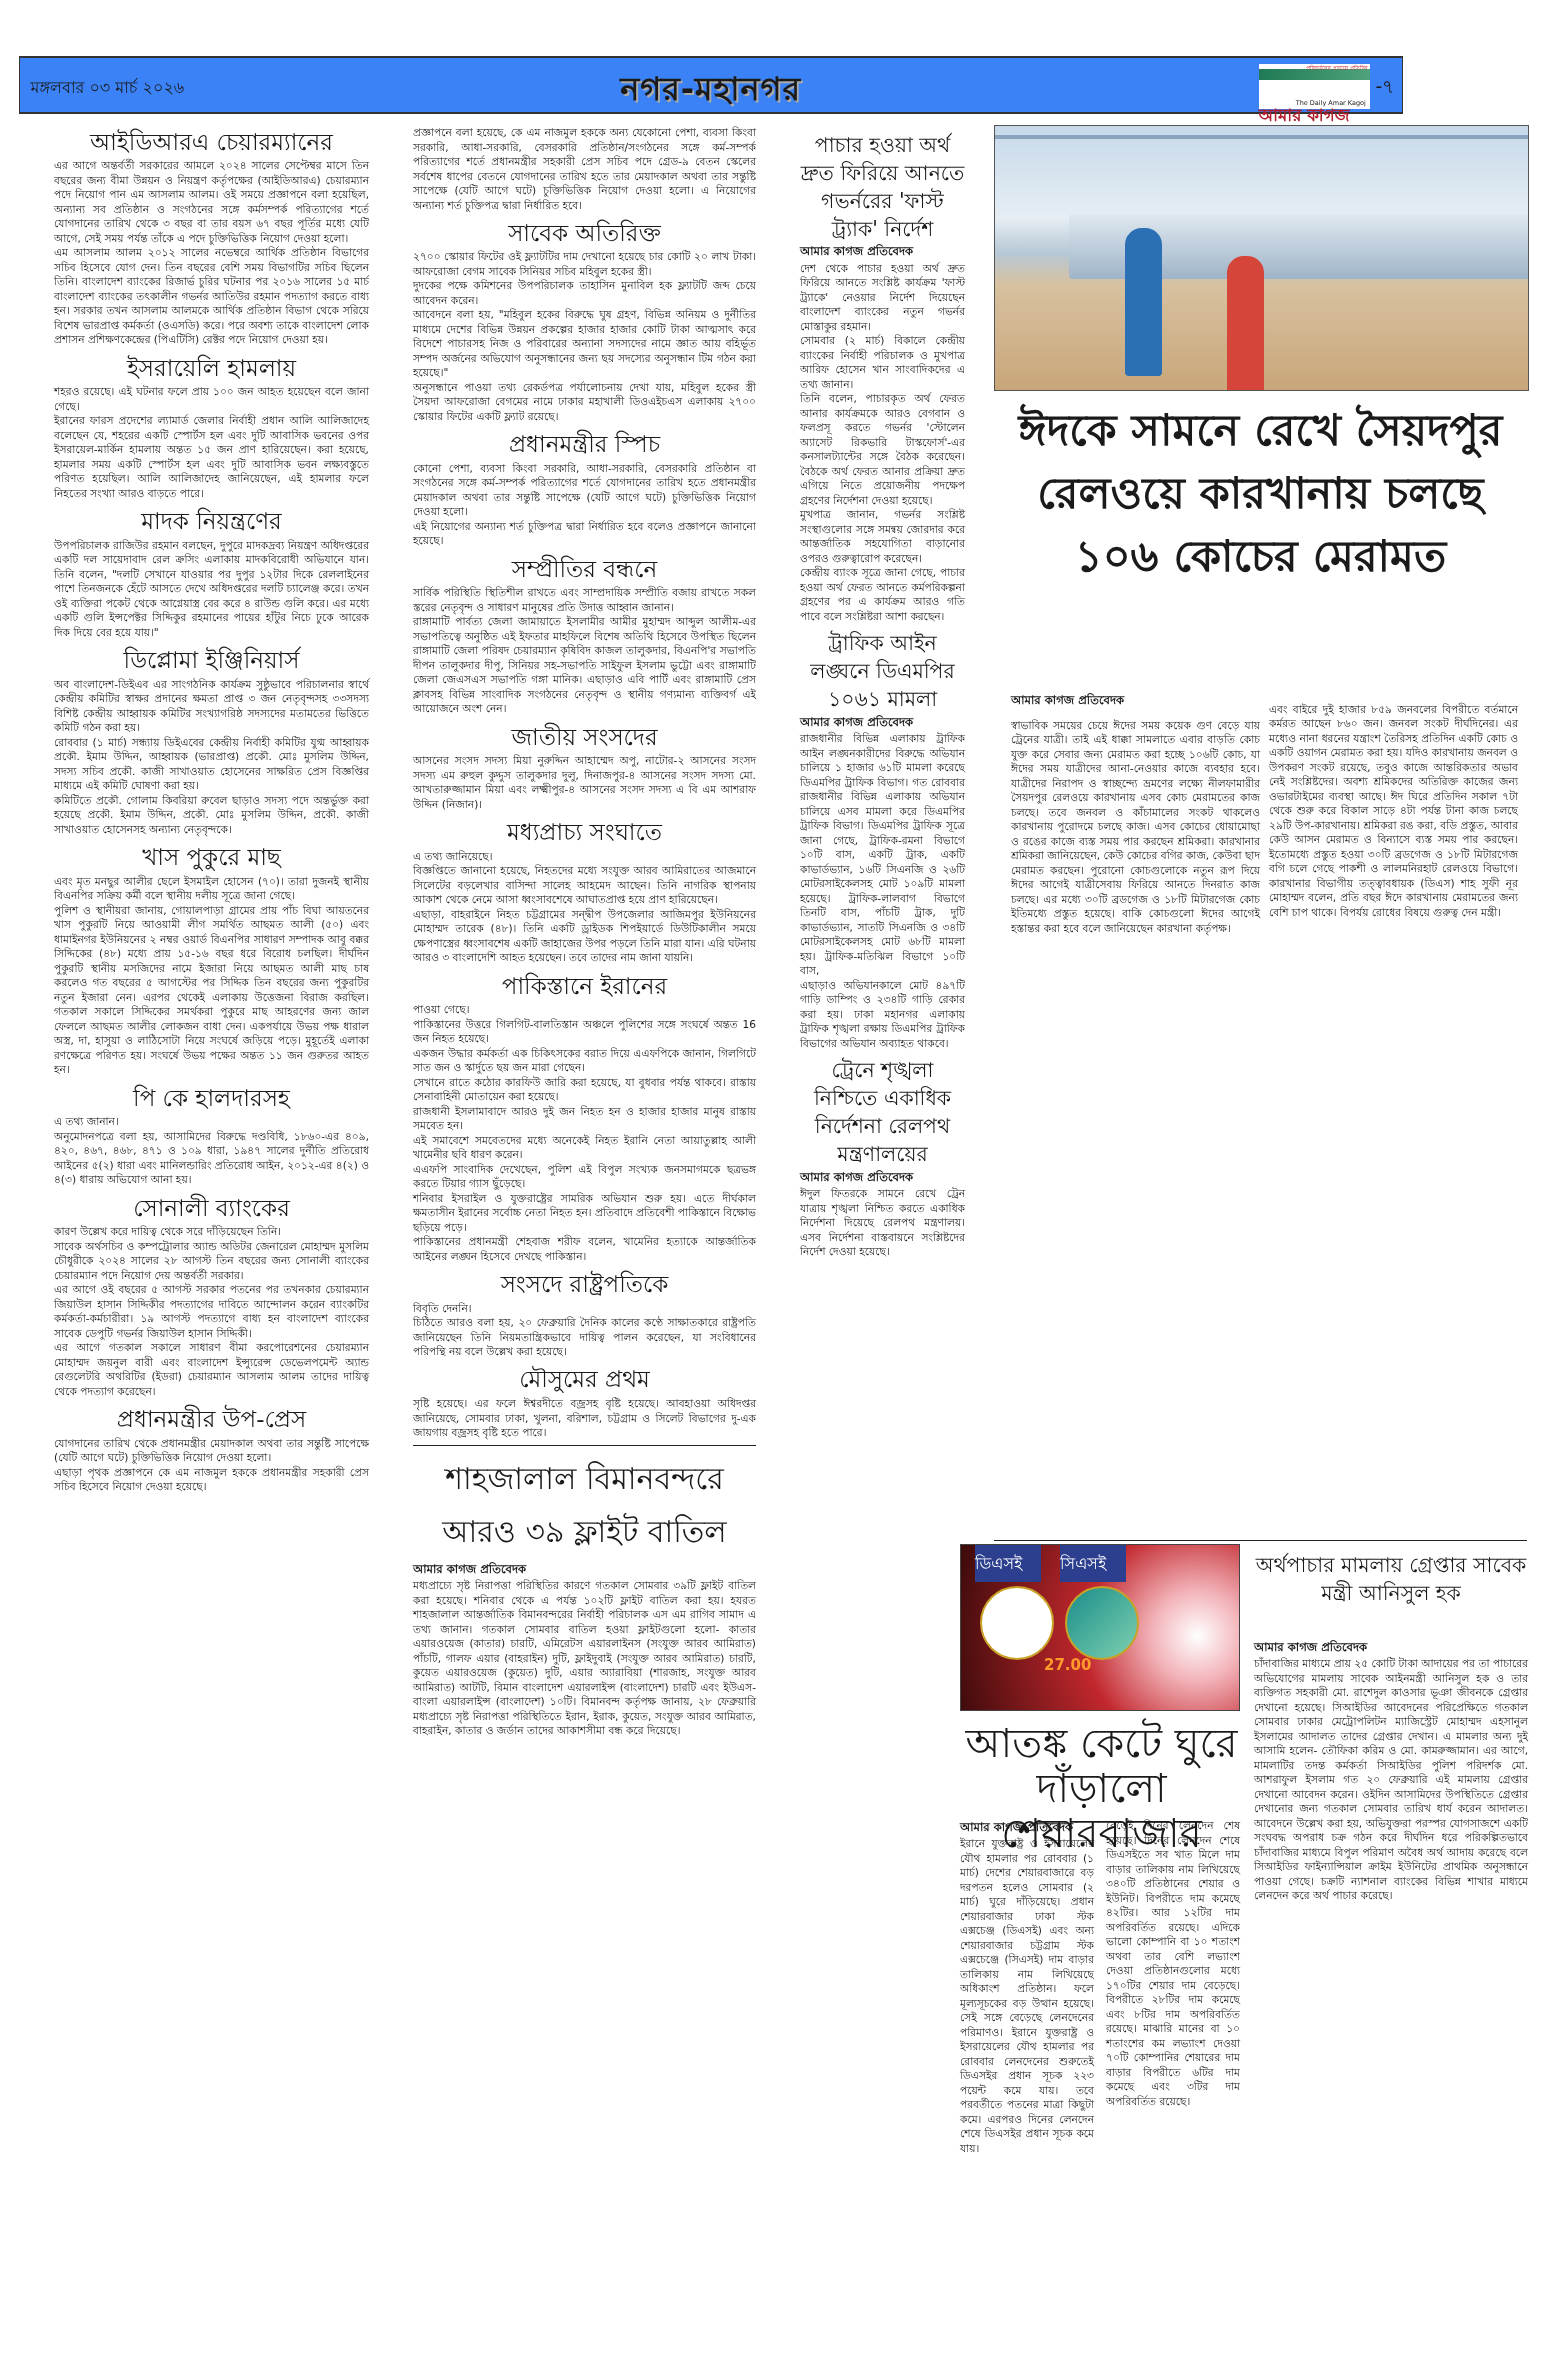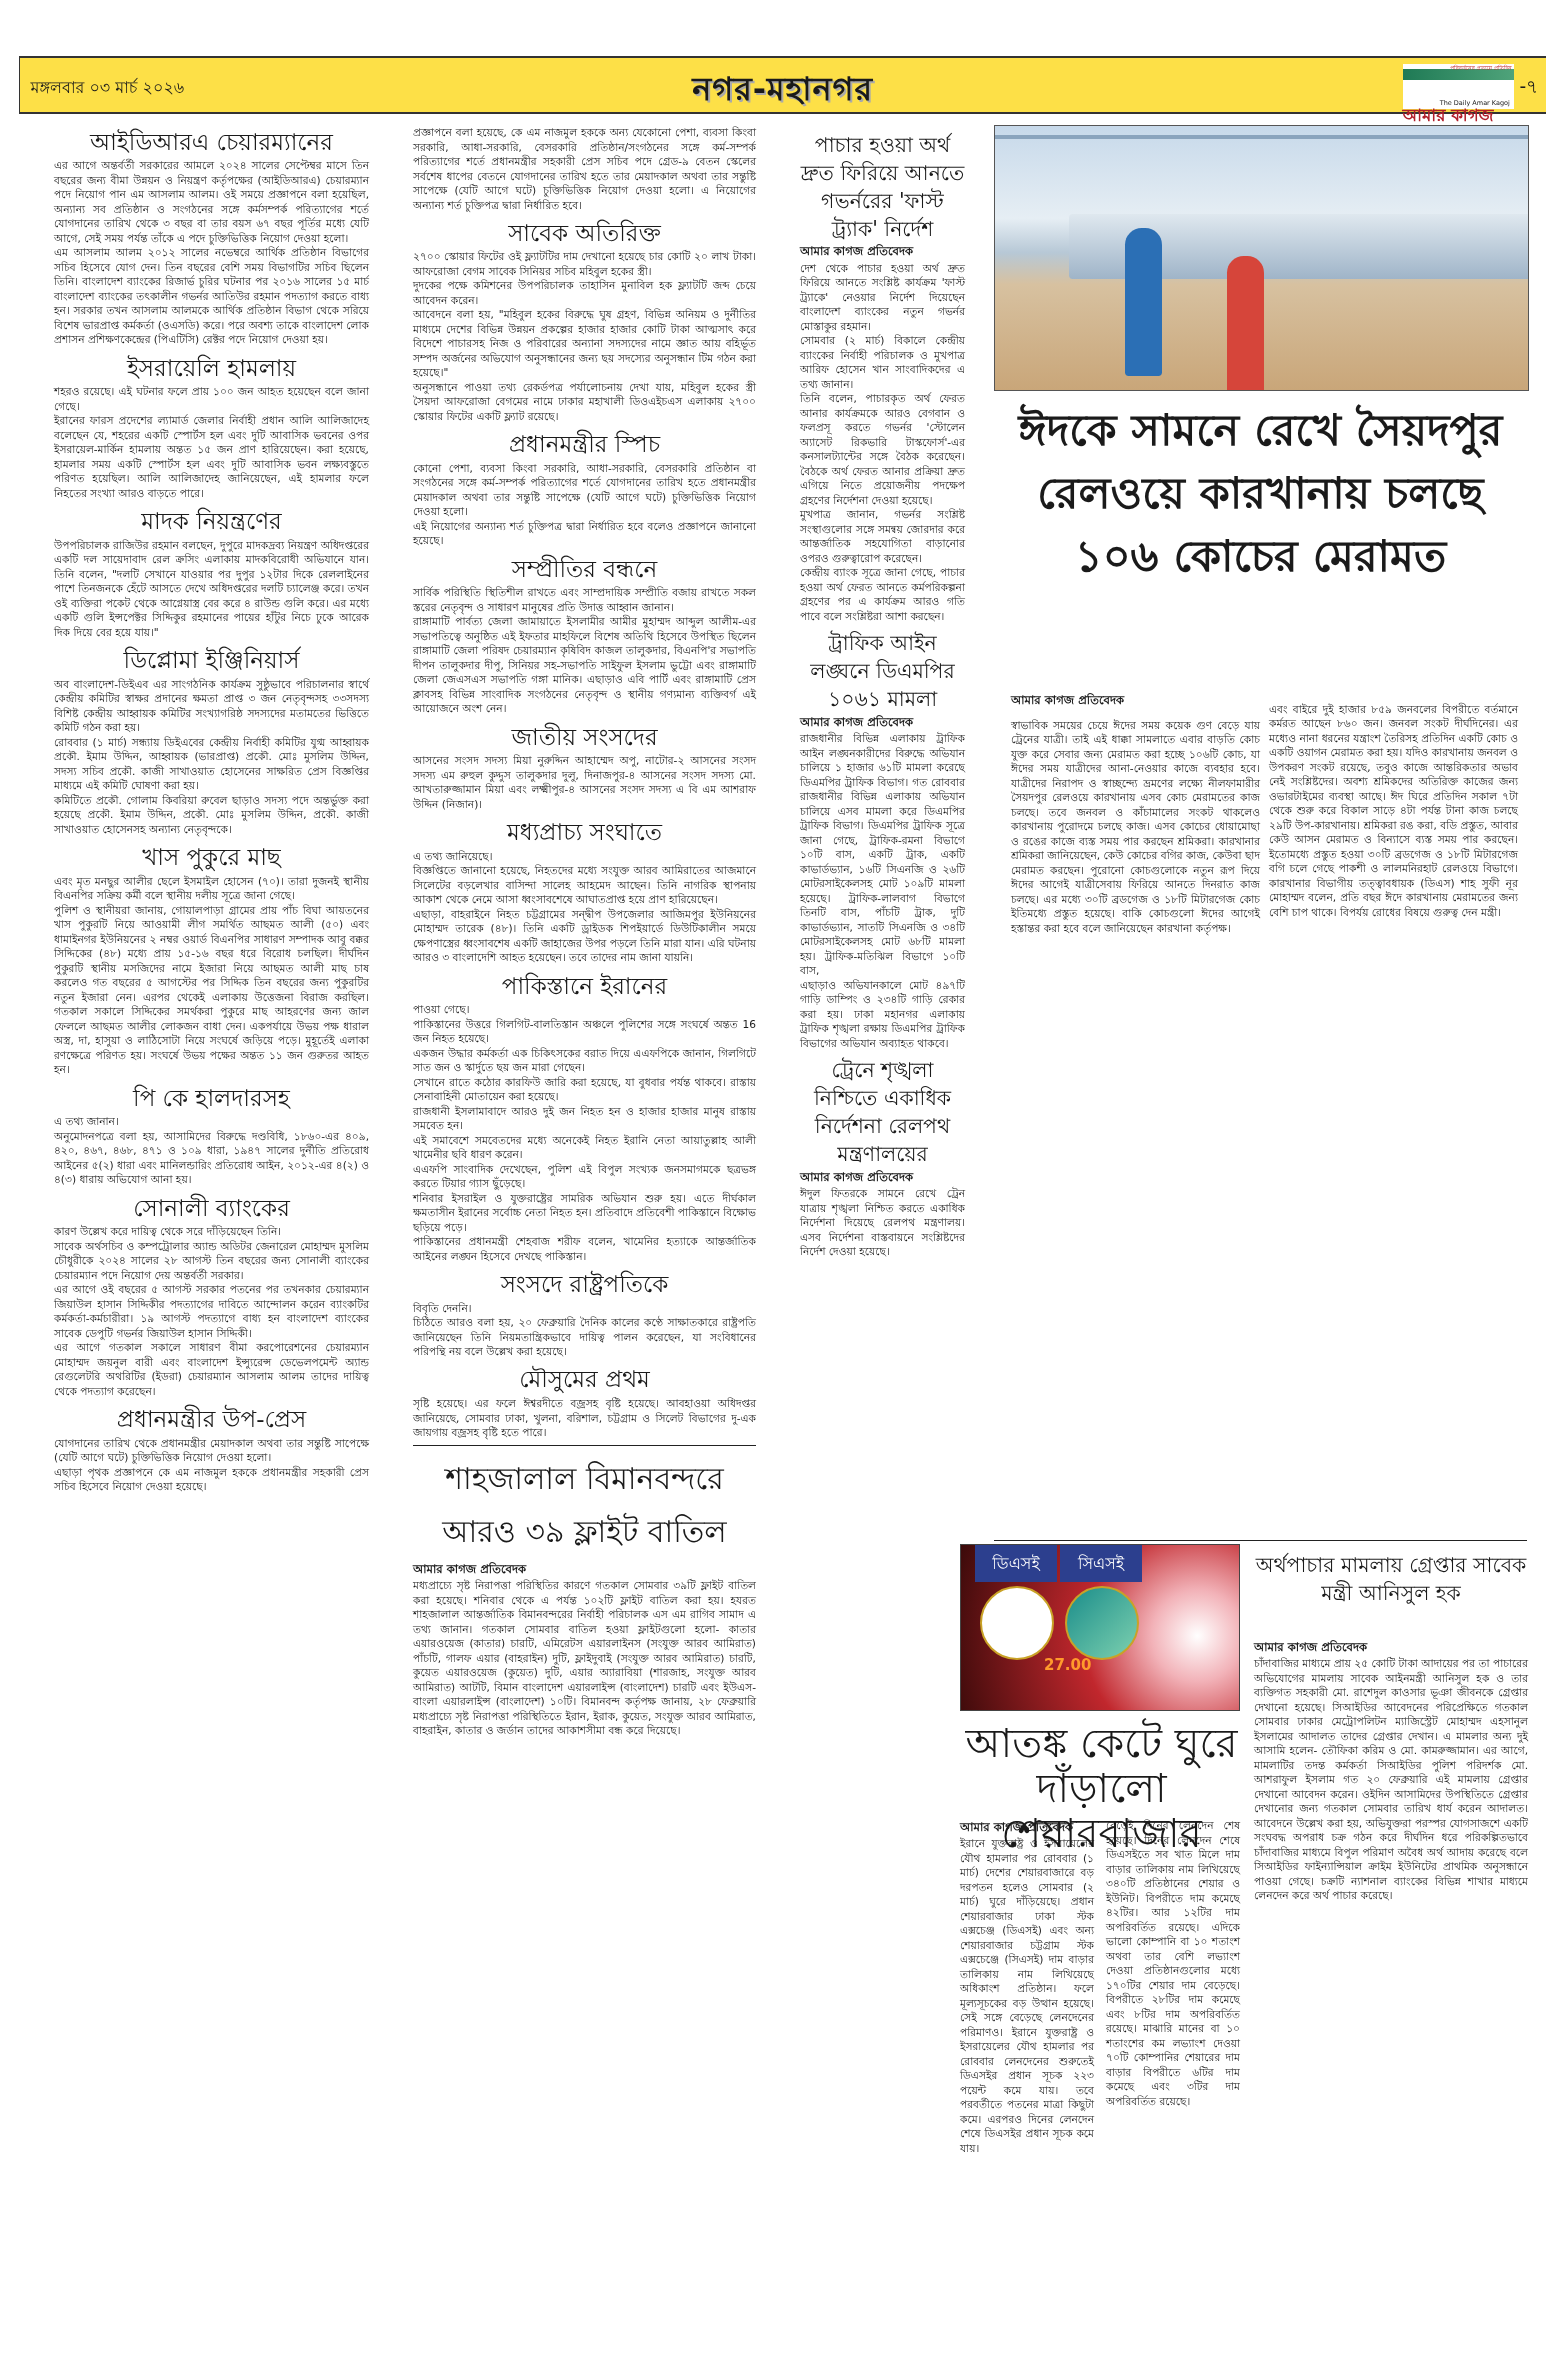--- a/index.html
+++ b/index.html
@@ -1,19 +1,19 @@
 <!DOCTYPE html>
 <html style="font-size:15px"><head>
 <meta charset="utf-8">
 <style>
   html, body { margin:0; padding:0; background:#ffffff; }
   body { width:1546px; height:2375px; position:relative; overflow:hidden;
          font-family:"DejaVu Sans", sans-serif; color:#1a1a1a; }
-  .masthead { position:absolute; left:18.6px; top:56px; width:1528px; height:58px;
-              background:#fde047; border-top:2.8px solid #333; border-bottom:2.8px solid #333;
+  .masthead { position:absolute; left:18.6px; top:56px; width:1384px; height:58px;
+              background:#3b82f6; border-top:2.8px solid #333; border-bottom:2.8px solid #333;
               border-left:0.9px solid #333; border-right:0.9px solid #333; box-sizing:border-box; }
   .mh-date { position:absolute; left:11px; top:16.7px; font-size:16px; }
   .mh-section { position:absolute; left:0; right:0; top:5.6px; text-align:center; font-size:32px;
                 font-weight:bold; text-shadow:1.9px 1.9px 0 #aaa; letter-spacing:0.9px; }
   .mh-logo { position:absolute; right:32px; top:5.6px; width:111px; height:45px; background:#fff; }
   .mh-logo .strip { position:absolute; left:0; top:5.6px; width:111px; height:11px;
                     background:linear-gradient(90deg,#1f7a55,#4fa37a); }
   .mh-logo .tag { position:absolute; right:1.9px; top:0; font-size:5.6px; color:#c0282d; }
   .mh-logo .name { position:absolute; left:0; top:16.7px; font-size:16.7px; font-weight:bold; color:#b11e2a;margin-top:22px; }
   .mh-logo .eng { position:absolute; right:3.7px; top:35px; font-size:6.5px; }
@@ -41,22 +41,22 @@
   .main-head { position:absolute; left:994px; top:399px; width:533px; text-align:center;
                font-size:43px; line-height:63px; font-weight:bold; }
   .r-body { position:absolute; top:691px; font-size:10.6px; line-height:14.5px; text-align:justify; }
   #r1 { left:1011px; width:249px; }
   #r2 { left:1269px; width:249px; }
   .hr-right { position:absolute; left:994px; top:1540px; width:533px; border-top:1.9px solid #222; }
 
   .stock-img { position:absolute; left:960px; top:1544px; width:278px; height:165px;
                background:radial-gradient(circle at 85% 55%,#ffffff 0,#f2b2b8 18%,#c1272d 45%,#3b0a0a 100%);
                border:0.9px solid #444; overflow:hidden; }
-  .stock-img .box1, .stock-img .box2 { position:absolute; top:0; width:82px; height:37px;
-               background:#2c3f8e; color:#fff; font-size:16px; text-align:center; line-height:37px; }
+  .stock-img .box1, .stock-img .box2 { position:absolute; top:0; width:66px; height:37px;
+               background:#2c3f8e; color:#fff; font-size:16px; text-align:left; line-height:37px; }
   .stock-img .box1 { left:14px; } .stock-img .box2 { left:99px; }
   .stock-img .seal1 { position:absolute; left:18.6px; top:41px; width:70px; height:70px; border-radius:50%;
                background:#fff; border:2.8px solid #c9a227; }
   .stock-img .seal2 { position:absolute; left:104px; top:41px; width:70px; height:70px; border-radius:50%;
                background:linear-gradient(135deg,#1a8d8a,#7ed1b0); border:2.8px solid #c9a227; }
   .stock-img .tick { position:absolute; left:83px; top:111px; color:#ff9a2c; font-size:15px; font-weight:bold; }
   .stock-head { position:absolute; left:960px; top:1721px; width:283px; text-align:center;
                 font-size:40px; line-height:45px; }
   #s1 { position:absolute; left:960px; top:1818px; width:134px; }
   #s2 { position:absolute; left:1106px; top:1818px; width:134px; }

